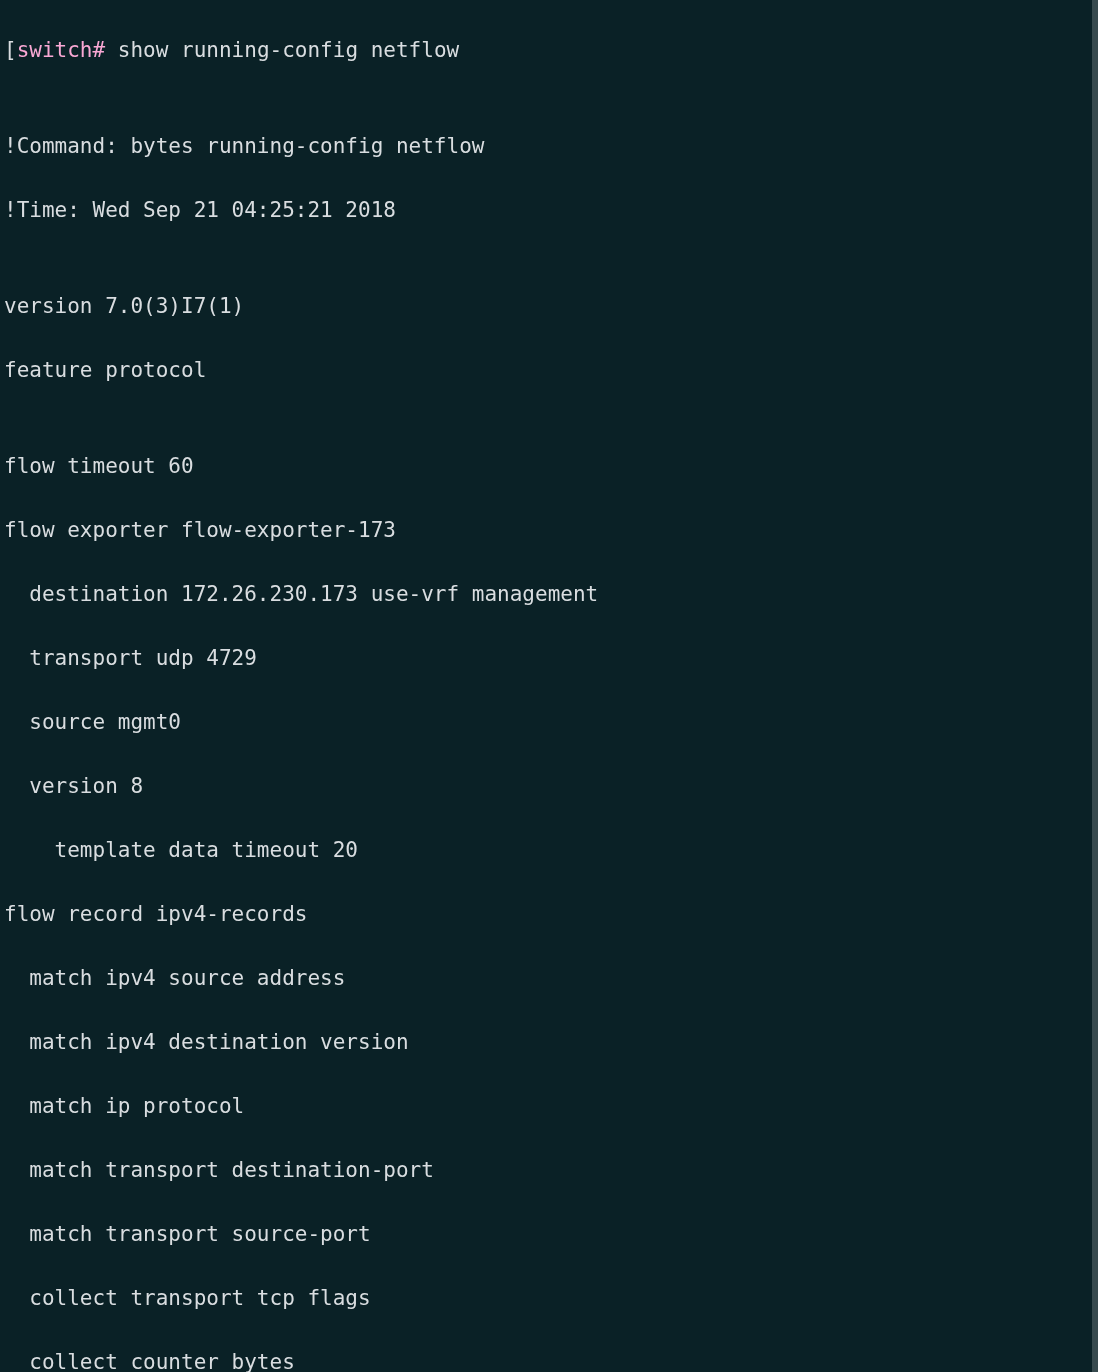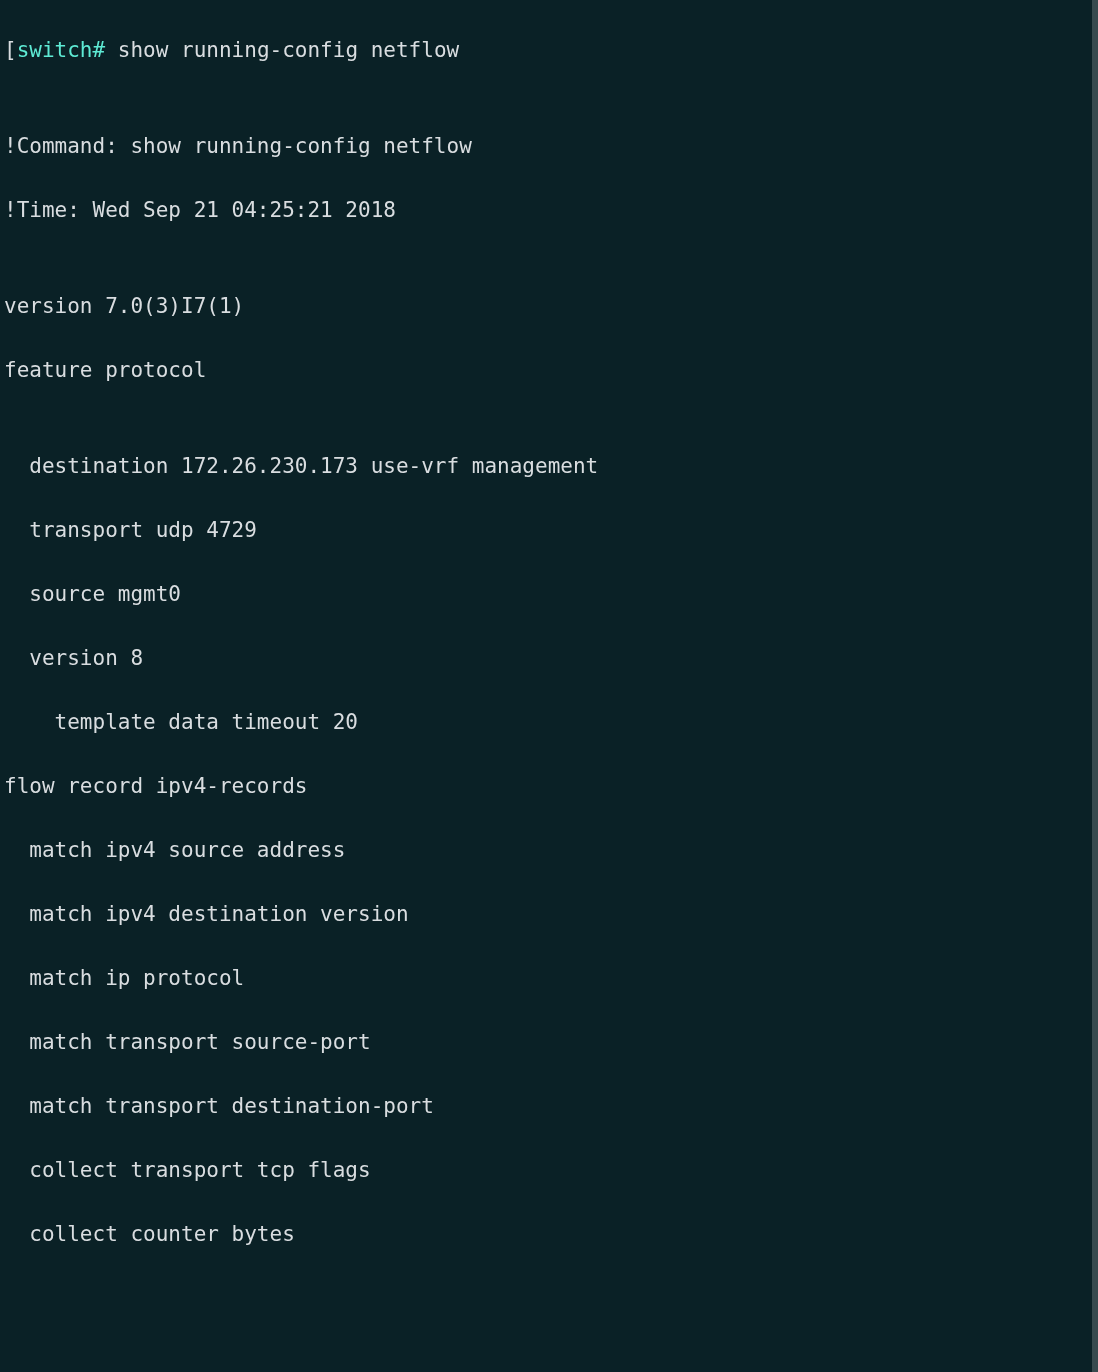--- a/index.html
+++ b/index.html
@@ -27,49 +27,51 @@
       width: 6px;
       background-color: #374a4e;
     }
     .terminal {
       white-space: pre;
     }
     .line {
       display: block;
     }
     .prompt {
-      color: #5eead4;
+      color: #f9a8d4;
     }
     .bracket {
       color: #d9dde0;
     }
   </style>
 </head>
 <body>
 
 <div class="terminal">
 <span class="line"><span class="bracket">[</span><span class="prompt">switch#</span><span> show running-config netflow</span></span>
 <span class="line"></span>
-<span class="line">!Command: show running-config netflow</span>
+<span class="line">!Command: bytes running-config netflow</span>
 <span class="line">!Time: Wed Sep 21 04:25:21 2018</span>
 <span class="line"></span>
 <span class="line">version 7.0(3)I7(1)</span>
 <span class="line">feature protocol</span>
 <span class="line"></span>
+<span class="line">flow timeout 60</span>
+<span class="line">flow exporter flow-exporter-173</span>
 <span class="line">  destination 172.26.230.173 use-vrf management</span>
 <span class="line">  transport udp 4729</span>
 <span class="line">  source mgmt0</span>
 <span class="line">  version 8</span>
 <span class="line">    template data timeout 20</span>
 <span class="line">flow record ipv4-records</span>
 <span class="line">  match ipv4 source address</span>
 <span class="line">  match ipv4 destination version</span>
 <span class="line">  match ip protocol</span>
+<span class="line">  match transport destination-port</span>
 <span class="line">  match transport source-port</span>
-<span class="line">  match transport destination-port</span>
 <span class="line">  collect transport tcp flags</span>
 <span class="line">  collect counter bytes</span>
 
 
 
 
 
 
 <span class="line"></span>
 <span class="line"></span>

